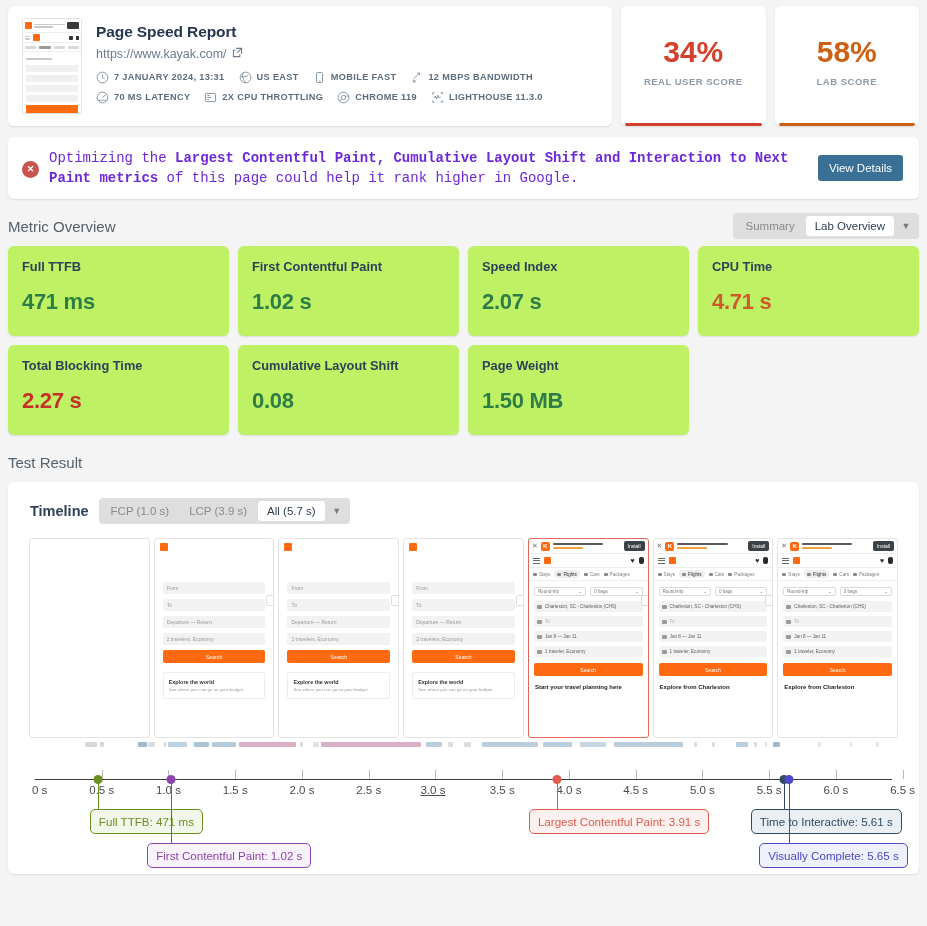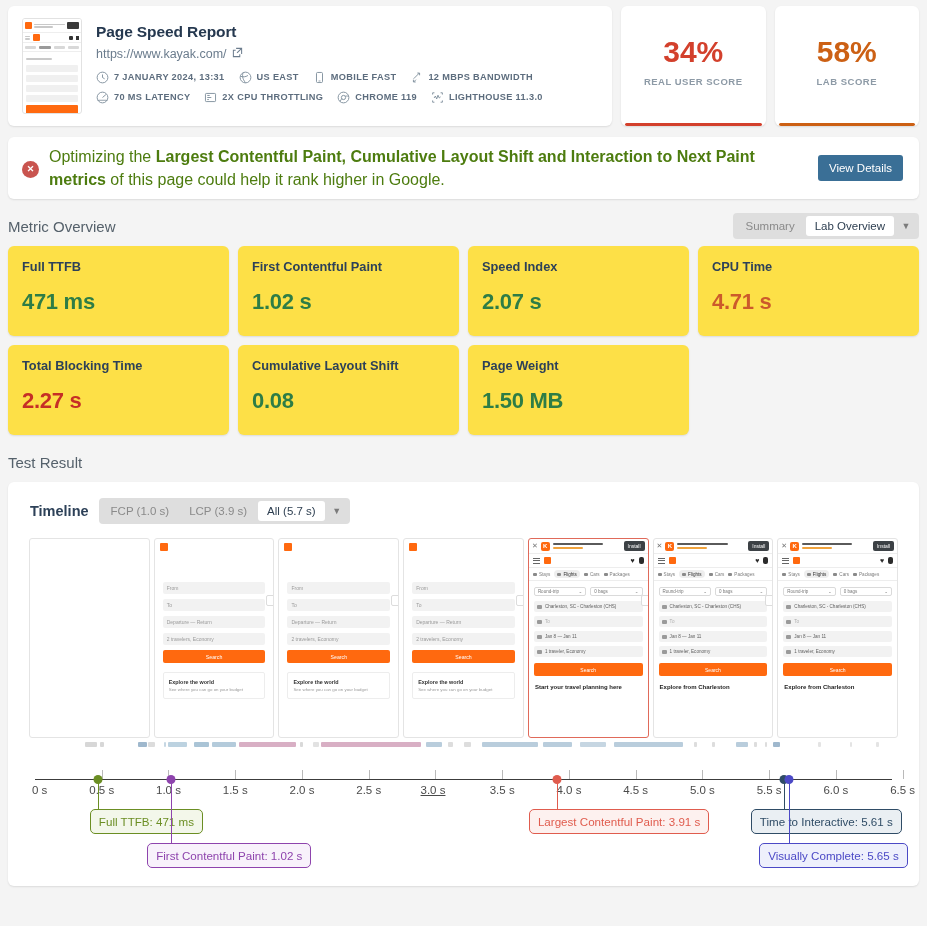--- a/index.html
+++ b/index.html
@@ -45,43 +45,43 @@
                 justify-content:center; position:relative; overflow:hidden; }
   .score-card .bar { position:absolute; left:4px; right:4px; bottom:0; height:3px; border-radius:2px; }
   .score-val { font-size:30px; font-weight:bold; line-height:1; margin-top:-8px; }
   .score-lbl { font-size:9.5px; font-weight:bold; letter-spacing:.5px; color:#8d9aa6; margin-top:9px; text-transform:uppercase;}
 
   
   .alert { margin:11px 8px 0 8px; background:#fff; border-radius:6px; box-shadow:0 1px 2px rgba(0,0,0,.10);
            display:flex; align-items:center; padding:14px 16px 14px 14px; gap:10px; height:62px;}
   .alert-icon { width:17px;height:17px;border-radius:50%;background:#c9544f;color:#fff;flex:0 0 17px;
                 display:flex;align-items:center;justify-content:center;font-size:9px;font-weight:bold; margin-top:2px;}
-  .alert-text { flex:1; font-size:16px; color:#4d7c0f; line-height:1.45; }
+  .alert-text { flex:1; font-size:14px; color:#6d28d9; line-height:1.45;font-family:Liberation Mono, monospace; }
   .alert-text b { font-weight:bold; }
   .alert-btn { flex:0 0 auto; background:#3a6f96; color:#fff; border:none; border-radius:3px;
                padding:7px 11px; font-size:11.5px; font-family:inherit; cursor:pointer; }
 
   
   .section-head { display:flex; align-items:center; justify-content:space-between;
                   padding:0 8px; margin:16px 0 9px 0; height:22px;}
   .section-title { font-size:15px; color:#55616b; }
   .seg { background:#dedede; border-radius:4px; padding:3px; display:flex; align-items:center; gap:2px; }
   .seg-item { font-size:11.5px; color:#8a8a8a; padding:4px 9px; border-radius:3px; cursor:pointer; white-space:nowrap;}
   .seg-item.active { background:#fff; color:#2d3e50; }
   .seg-caret { width:20px; text-align:center; color:#7b7b7b; font-size:9px; cursor:pointer; }
 
   
   .mgrid { display:grid; grid-template-columns:repeat(4,1fr); gap:9px; padding:0 8px; }
-  .mcard { background:#fde047; border-radius:6px; box-shadow:0 1px 2px rgba(0,0,0,.10); padding:13px 14px 16px 14px; height:90px;}
+  .mcard { background:#bef264; border-radius:6px; box-shadow:0 1px 2px rgba(0,0,0,.10); padding:13px 14px 16px 14px; height:90px;}
   .mcard-label { font-size:12.8px; font-weight:bold; color:#2d4158; }
   .mcard-value { font-size:22px; font-weight:bold; margin-top:15px; letter-spacing:-.3px; }
 
   
   .panel { margin:0 8px; background:#fff; border-radius:6px; box-shadow:0 1px 2px rgba(0,0,0,.10);
-           padding:14px 14px 12px 14px; }
+           padding:14px 14px 0 14px; }
   .tl-head { display:flex; align-items:center; gap:10px; margin:2px 0 14px 8px; }
   .tl-title { font-size:14.5px; font-weight:bold; color:#2d4158; }
 
   .filmstrip { display:flex; gap:4px; padding:0 7px; }
   .frame { flex:1; height:200px; border:1px solid #e4e4e4; border-radius:3px; background:#fff;
            overflow:hidden; position:relative; }
   .frame.blank { background:#fff; }
   .frame.hl { border:1px solid #e06a5a; }
 
   

